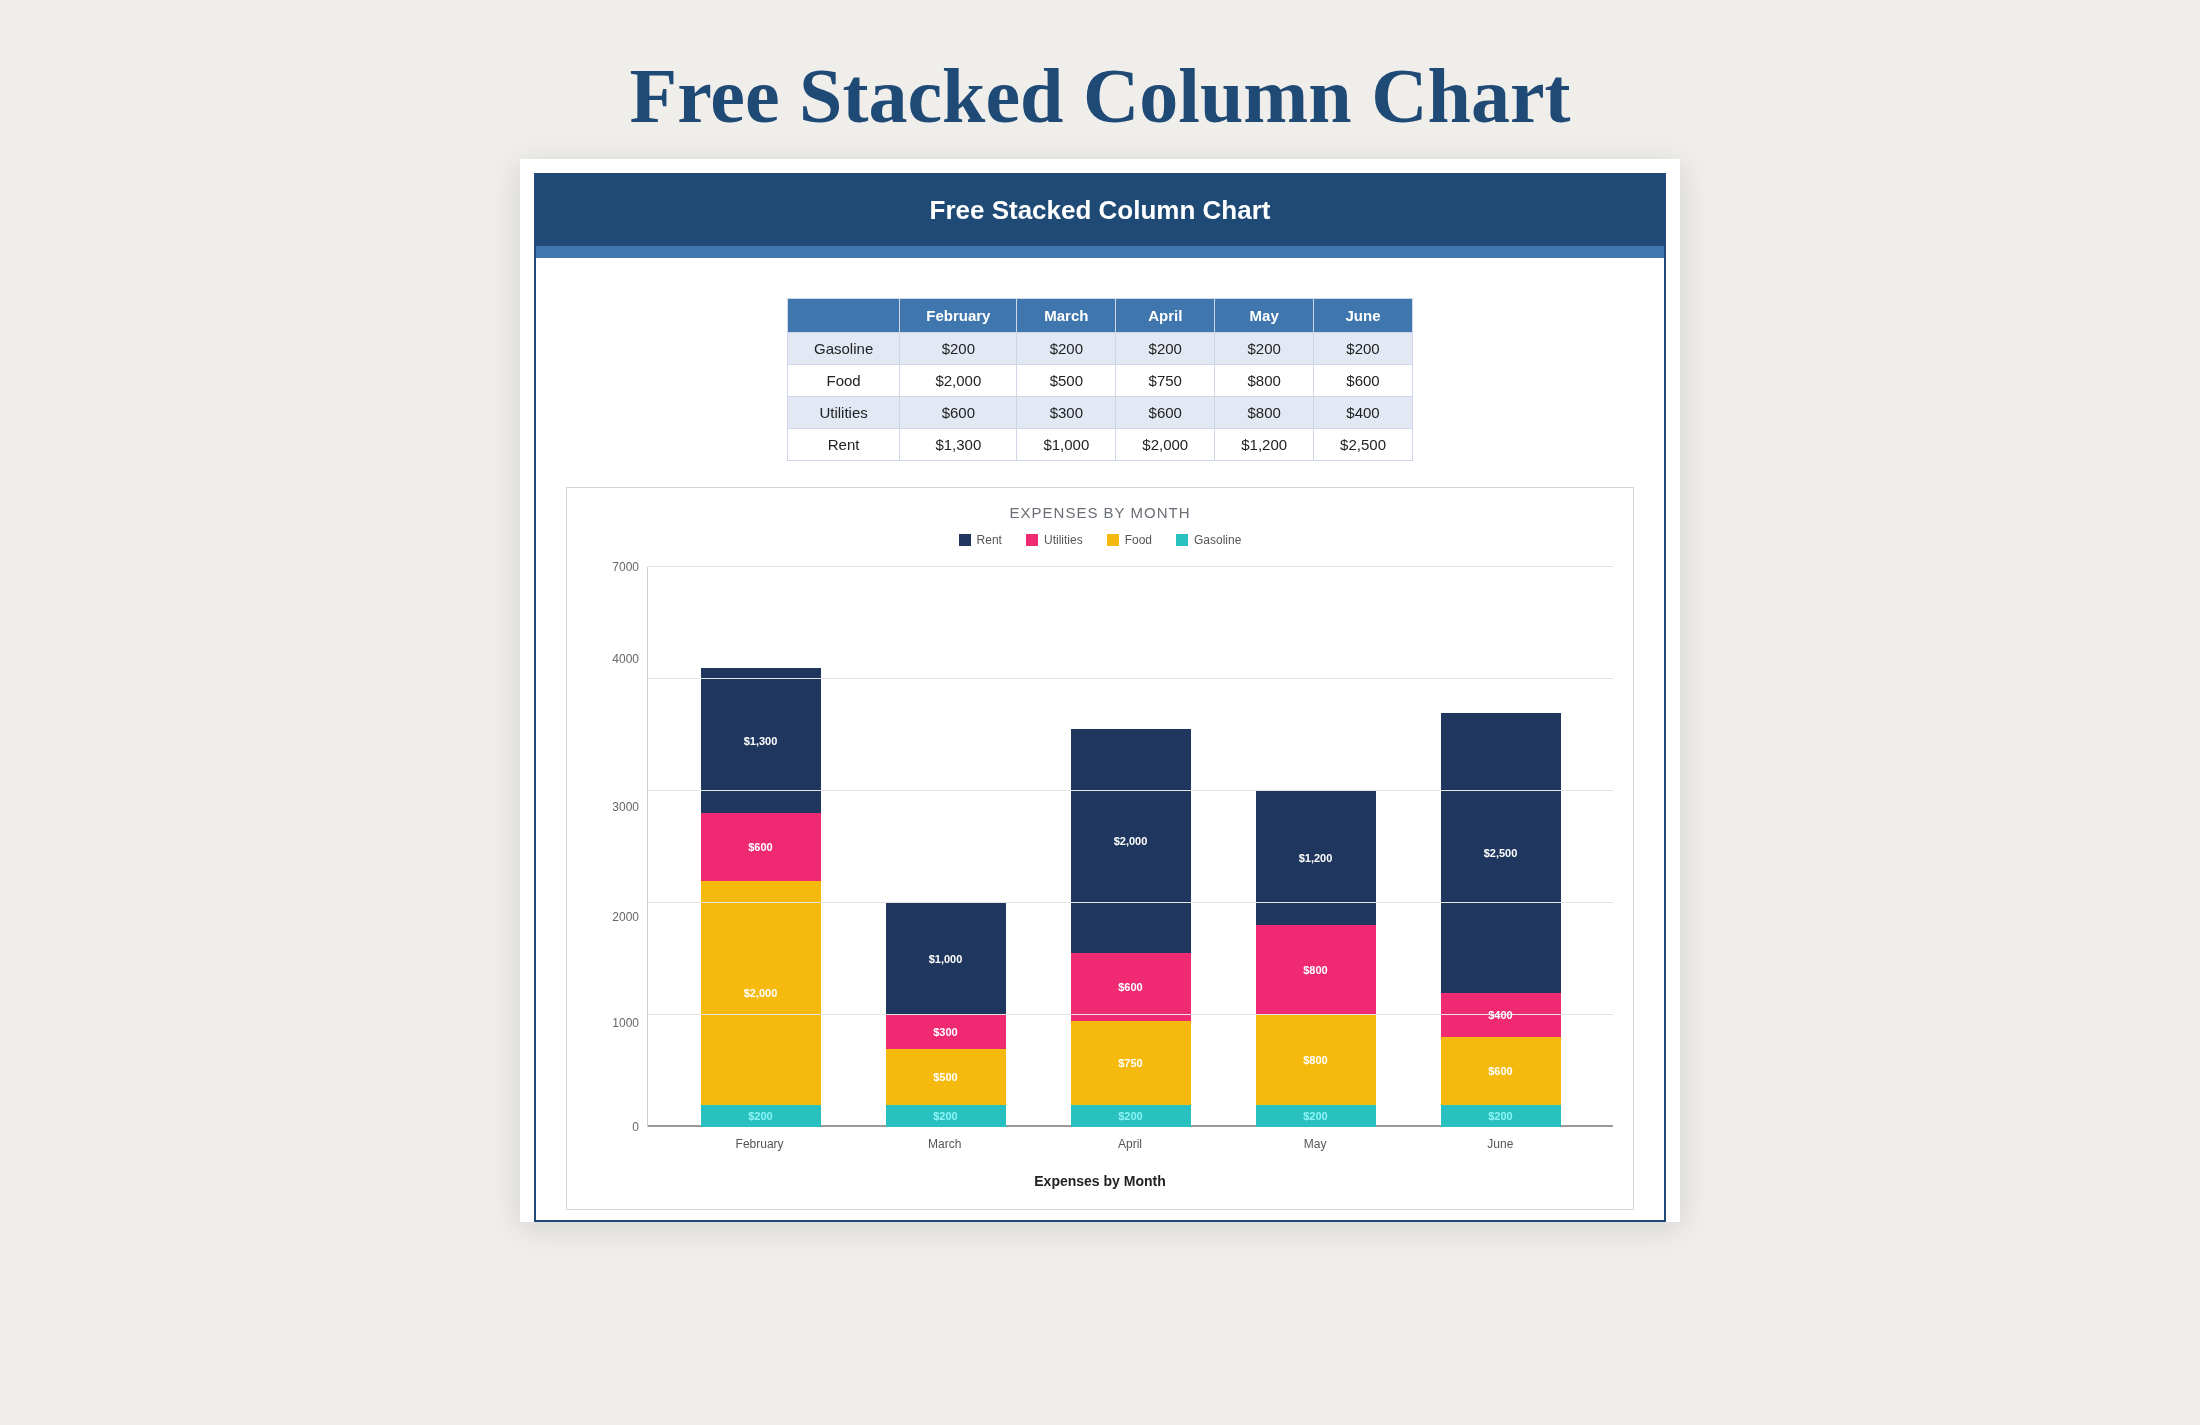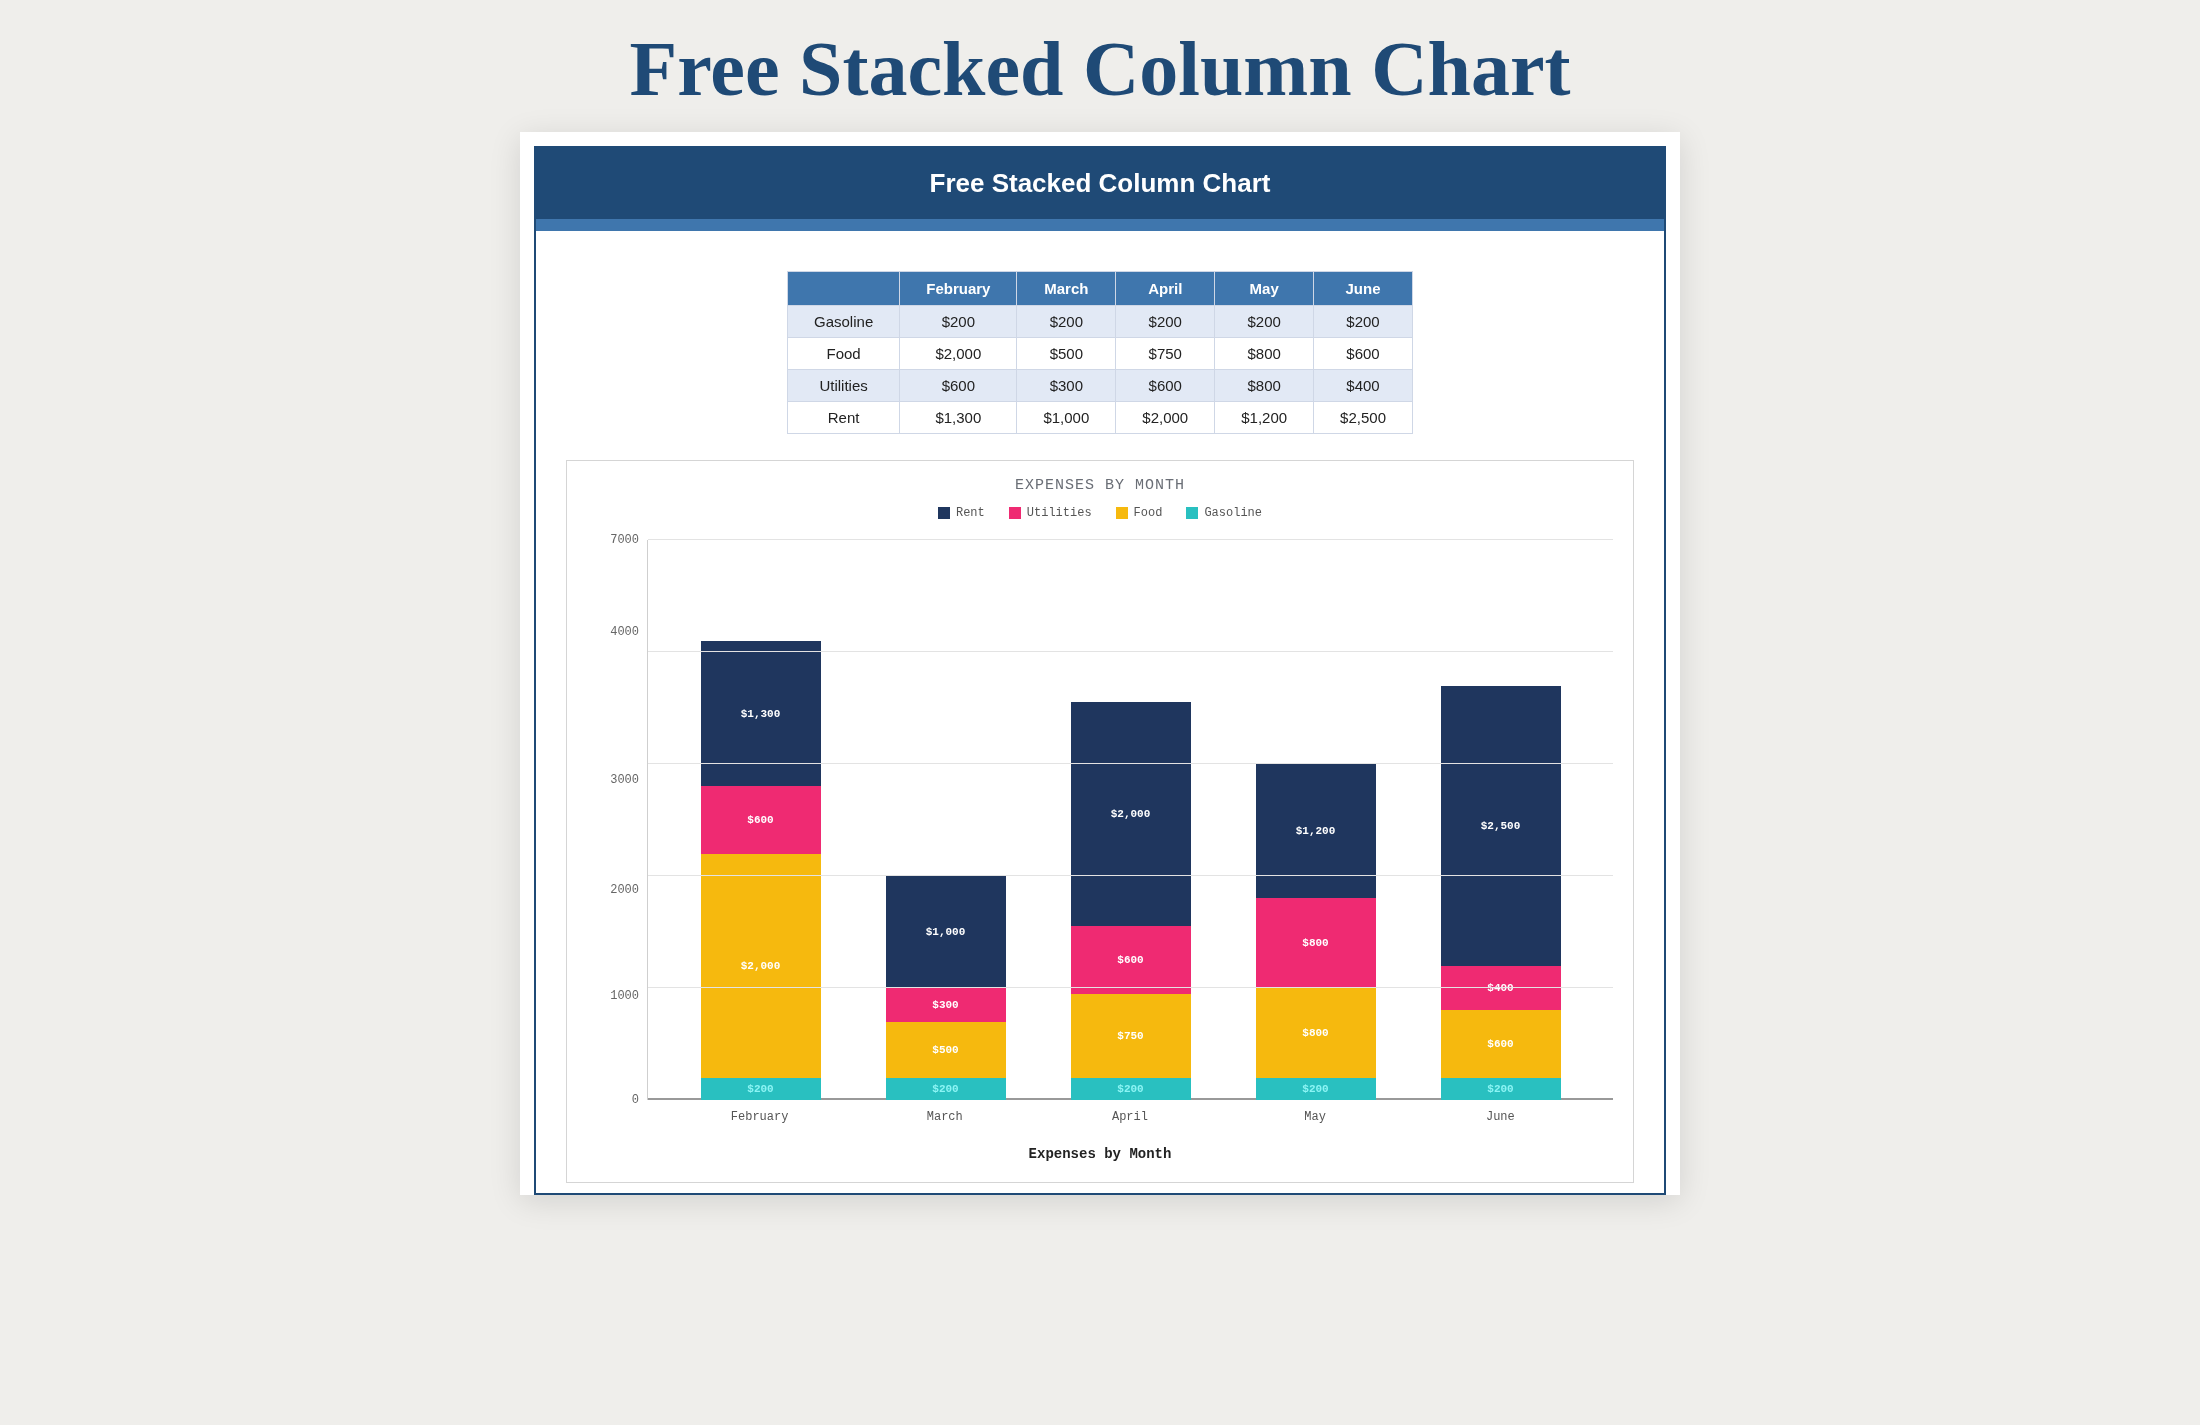--- a/index.html
+++ b/index.html
@@ -1,31 +1,31 @@
 <!DOCTYPE html>
 <html><head>
 <meta charset="utf-8">
 <style>
   html,body{margin:0;padding:0;background:#efeeeb;font-family:"Segoe UI",Arial,sans-serif;color:#222;}
-  .page{width:2200px;height:1425px;box-sizing:border-box;padding-top:24px;}
+  .page{width:2200px;height:1425px;box-sizing:border-box;padding-top:51px;}
   .hero-title{font-family:"Georgia","Times New Roman",serif;font-weight:700;color:#1f4a76;font-size:78px;text-align:center;margin:0 0 18px 0;}
   .hero-sub{text-align:center;font-size:34px;color:#2b2e33;margin:0 0 40px 0;}
   .doc-wrap{width:1160px;margin:0 auto;background:#fff;box-shadow:0 6px 30px rgba(0,0,0,.12);padding:14px 14px 0 14px;box-sizing:border-box;}
   .doc-inner{border:2px solid #1f4a76;padding-bottom:10px;}
   .title-band{background:#1f4a76;color:#fff;text-align:center;font-weight:700;font-size:26px;padding:20px 0;}
   .sub-band{background:#3f76ad;height:12px;}
   .tbl-wrap{padding:40px 0 10px 0;display:flex;justify-content:center;}
   table.data{border-collapse:collapse;font-size:15px;}
   table.data th{background:#3f76ad;color:#fff;font-weight:700;padding:8px 26px;border:1px solid #cfd7e6;text-align:center;}
   table.data th.corner{background:#3f76ad;}
   table.data td{border:1px solid #cfd7e6;padding:7px 26px;text-align:center;color:#222;}
   table.data tr.alt td{background:#e2e9f5;}
   table.data td.rowhead{text-align:center;}
 
-  .chart-box{margin:16px 30px 0 30px;border:1px solid #d5d5d5;padding:16px 20px 20px 20px;font-family:Liberation Mono, monospace;}
+  .chart-box{margin:16px 30px 0 30px;border:1px solid #d5d5d5;padding:16px 20px 20px 20px;}
   .chart-title{text-align:center;font-size:15px;letter-spacing:1px;color:#6a6e76;margin-bottom:12px;}
   .legend{display:flex;justify-content:center;gap:24px;font-size:12px;color:#555;margin-bottom:20px;}
   .legend .item{display:flex;align-items:center;gap:6px;}
   .swatch{width:12px;height:12px;display:inline-block;}
   .c-rent{background:#1f365e;}
   .c-util{background:#ef2a72;}
   .c-food{background:#f6b90e;}
   .c-gas {background:#29c0c0;}
 
   .plot{position:relative;height:560px;display:flex;}

